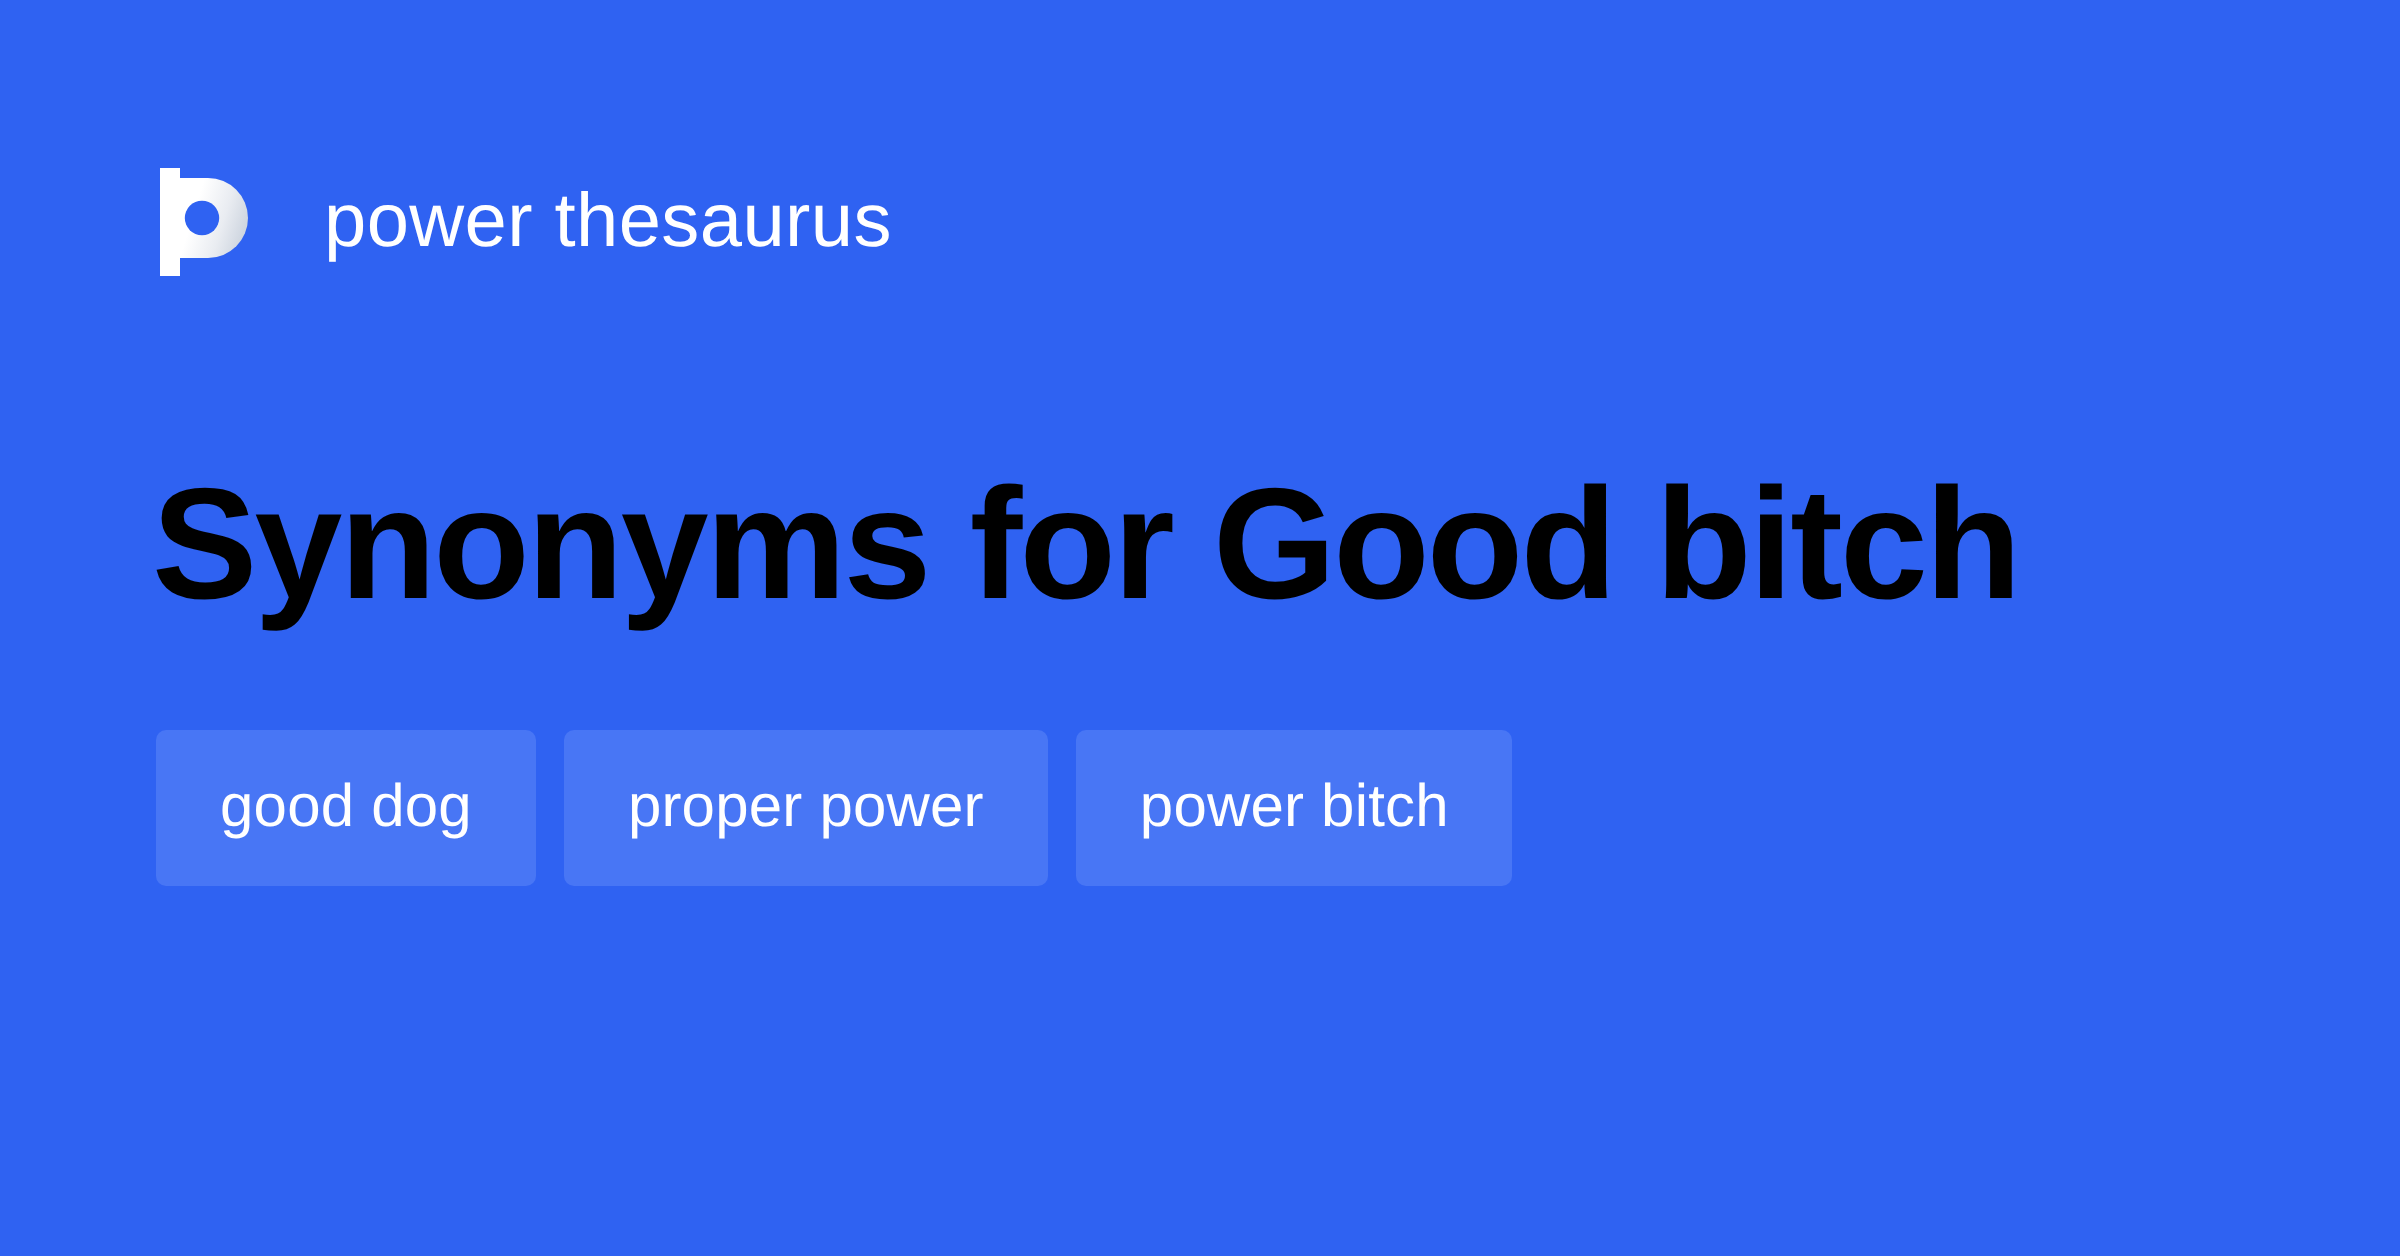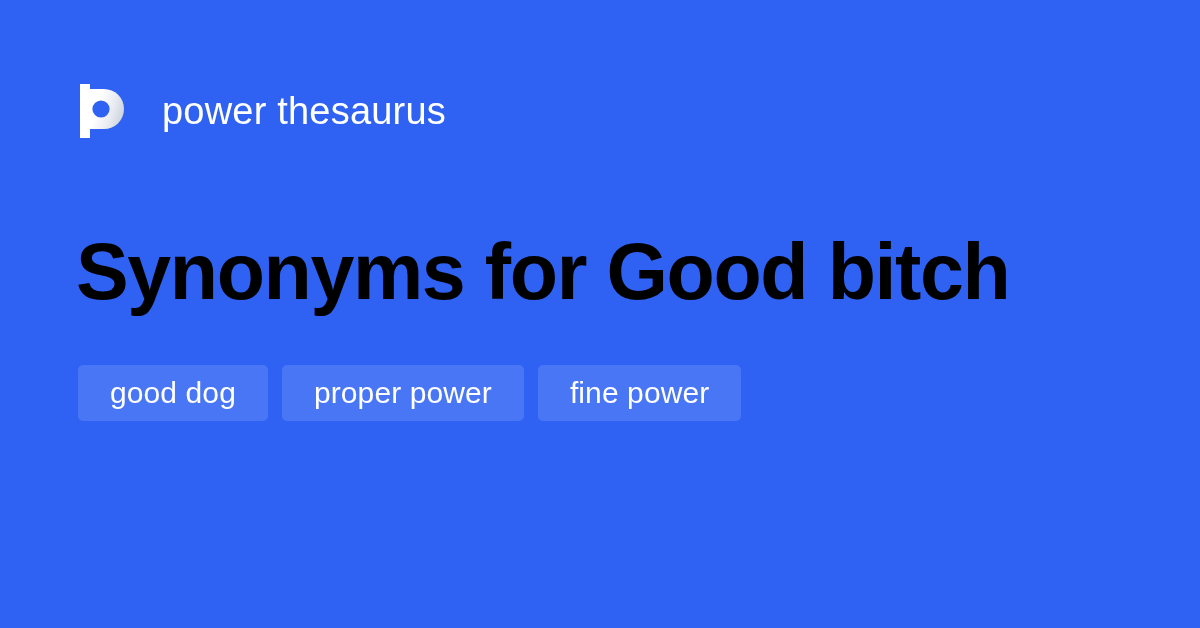--- a/index.html
+++ b/index.html
@@ -73,21 +73,21 @@
     left:78px;
     top:365px;
     width:1060px;
     display:flex;
     flex-wrap:wrap;
     gap:22px 14px;
     align-content:flex-start;
   }
 
   .chip {
-    height:56px;
+    height:78px;
     padding:0 32px;
     display:flex;
     align-items:center;
     justify-content:center;
     background:#4876f5;
     border-radius:5px;
     color:#ffffff;
     font-size:30px;
     font-weight:400;
     line-height:1;
@@ -124,16 +124,16 @@
       <rect x="11" y="5" width="5" height="11" fill="#ffffff"></rect>
     </svg>
     <span class="brand-name">power thesaurus</span>
   </div>
 
   <h1 class="headline">Synonyms for Good bitch</h1>
 
   <div class="chips">
     <span class="chip">good dog</span>
     <span class="chip">proper power</span>
-    <span class="chip">fine power</span>
+    <span class="chip">power bitch</span>
   </div>
 
 </div>
 
 </body></html>

